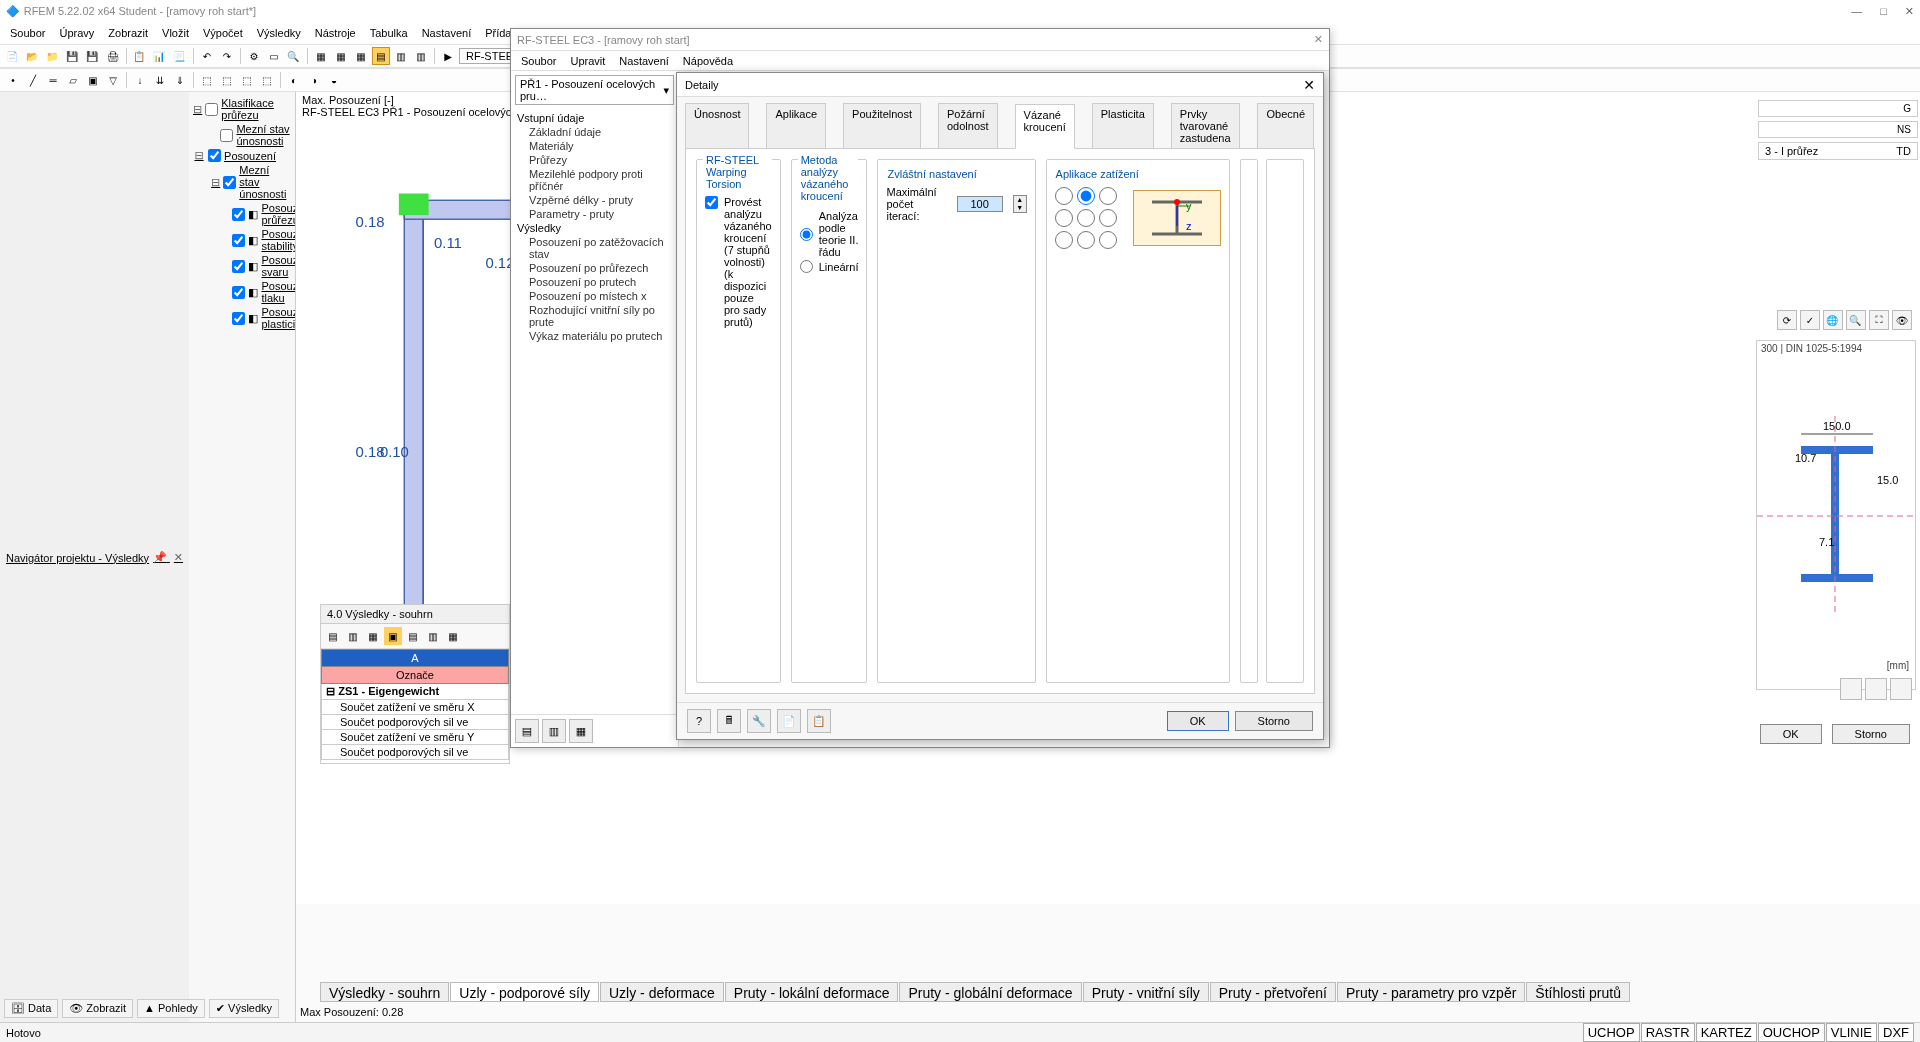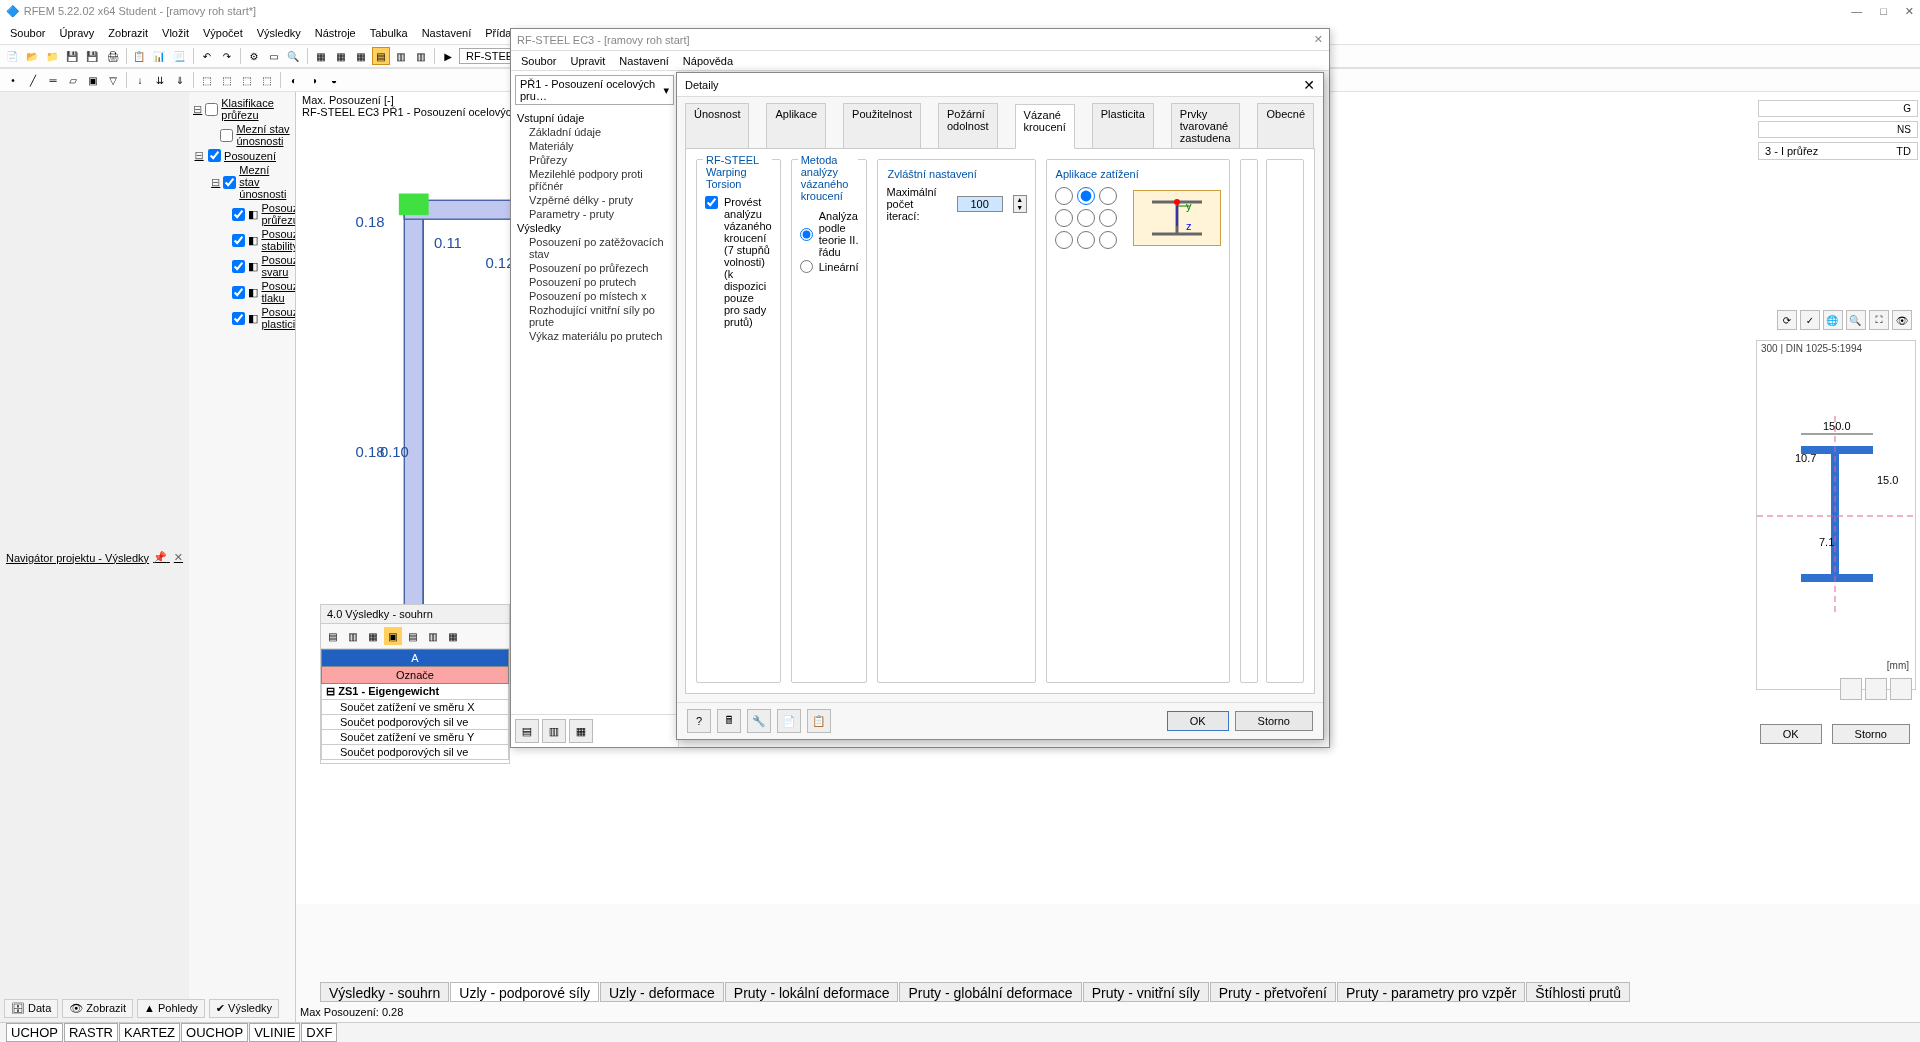--- a/index.html
+++ b/index.html
@@ -540,20 +540,21 @@
 </div>
 
 <div class="nav-tabs">
   <span class="nt">🗄 <span>Data</span></span>
   <span class="nt">👁 <span>Zobrazit</span></span>
   <span class="nt">▲ <span>Pohledy</span></span>
   <span class="nt">✔ <span>Výsledky</span></span>
 </div>
 
 <div class="statusbar">
+  <span class="status-text">Hotovo</span>
   <div class="snap-modes">
     <span class="sm">UCHOP</span>
     <span class="sm">RASTR</span>
     <span class="sm">KARTEZ</span>
     <span class="sm">OUCHOP</span>
     <span class="sm">VLINIE</span>
     <span class="sm">DXF</span>
   </div>
 </div>
 

